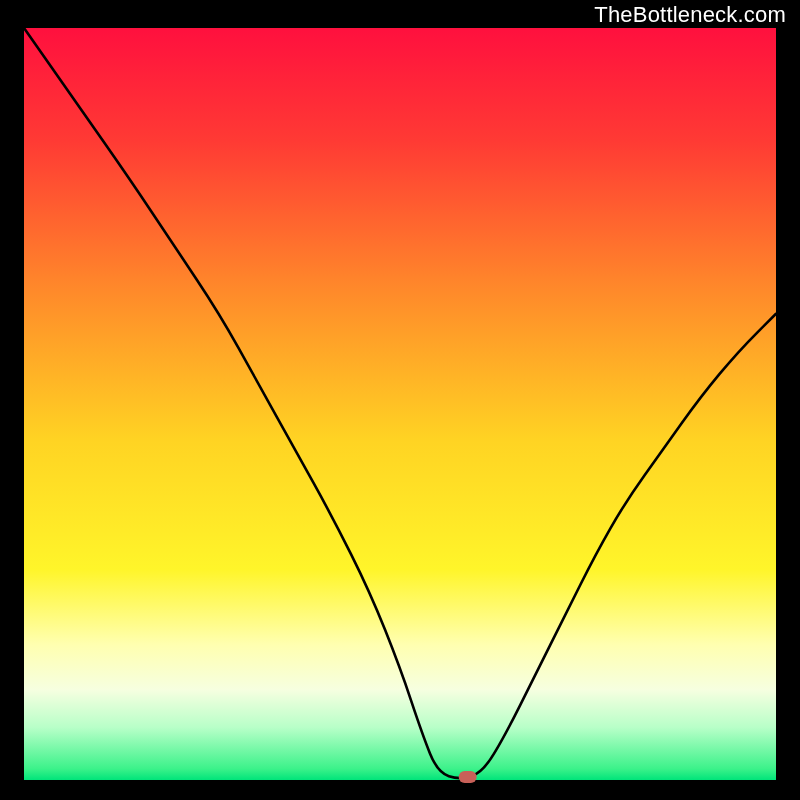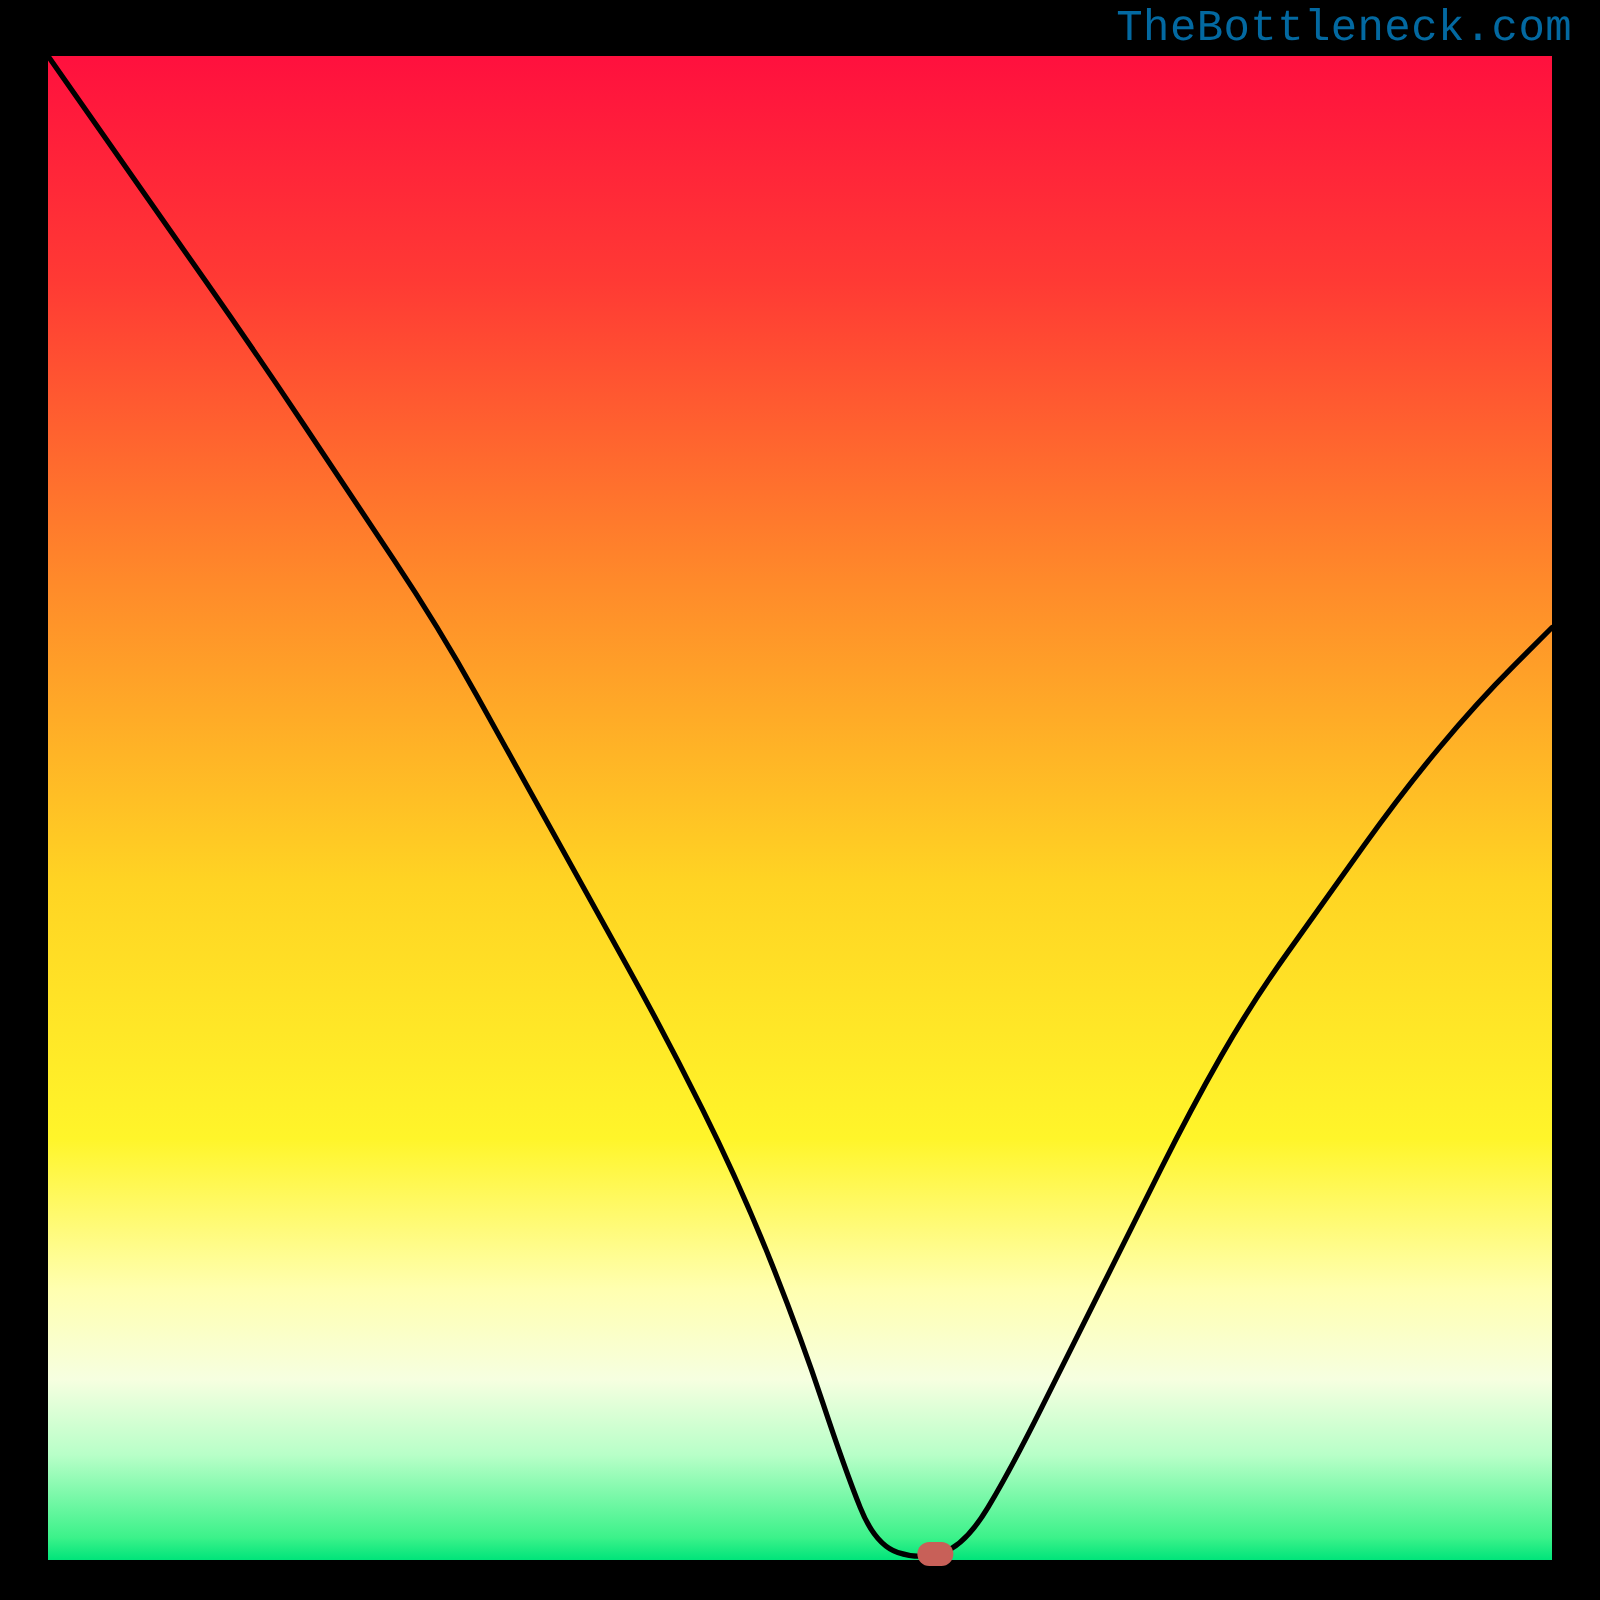--- a/index.html
+++ b/index.html
@@ -14,24 +14,24 @@
   .frame {
     position: relative;
     width: 800px;
     height: 800px;
     background: #000;
   }
   .watermark {
     position: absolute;
     top: 2px;
     right: 14px;
-    color: #0369a1;
+    color: #ffffff;
     font-size: 22px;
     font-weight: 500;
-    font-family: Liberation Mono, monospace;
+    font-family: Liberation Sans, sans-serif;
     letter-spacing: 0.2px;
   }
   svg {
     display: block;
   }
 </style>
 </head>
 <body>
 
 <div class="frame">

